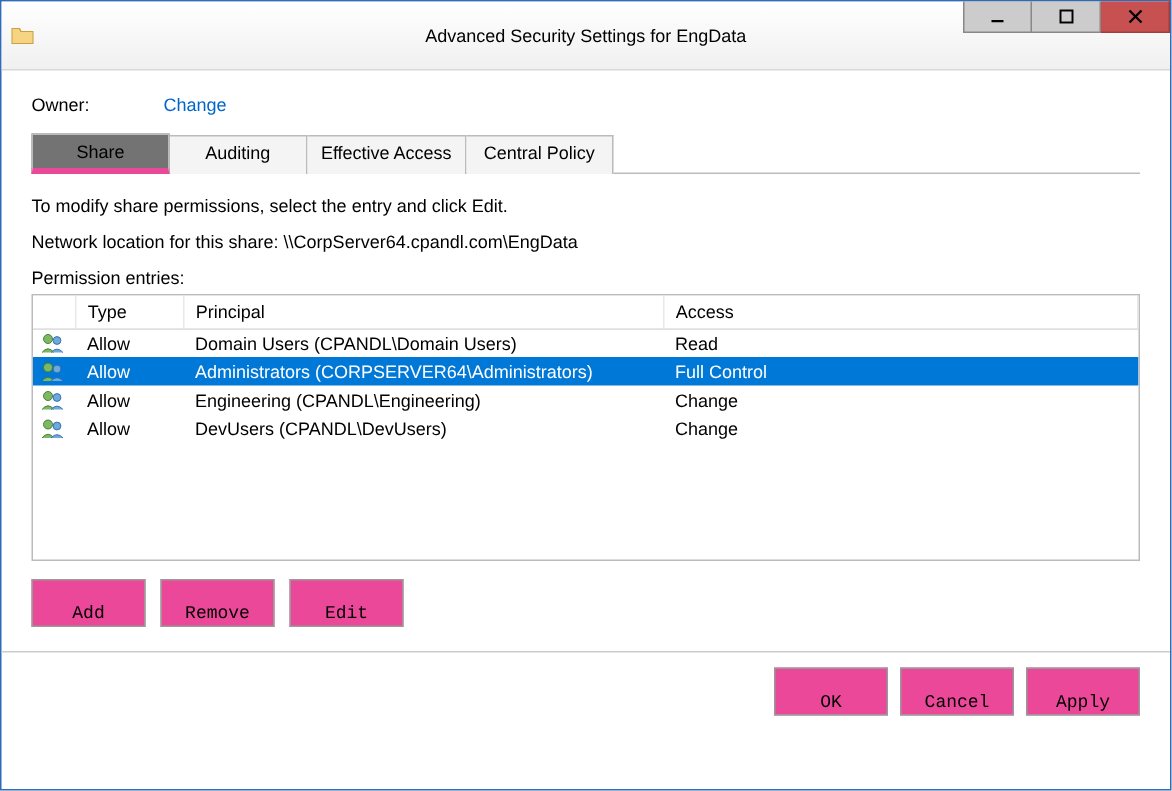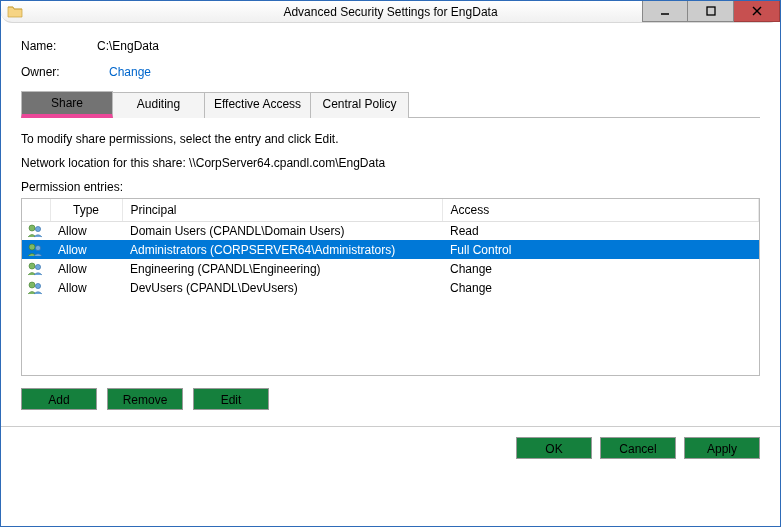--- a/index.html
+++ b/index.html
@@ -10,27 +10,26 @@
     font-size: 12px;
     background: #fff;
     color: #000;
     width: 781px;
     height: 527px;
     overflow: hidden;
     border: 1px solid #2e6bb8;
   }
   
   .titlebar {
-    height: 22px;
+    height: 46px;
     background: linear-gradient(#fff, #f0f0f0);
     border-bottom: 1px solid #d8d8d8;
     display: flex;
     align-items: center;
     position: relative;
-    border-radius: 15px;
   }
   .titlebar .app-icon {
     width: 16px; height: 16px;
     margin: 0 6px;
     display: flex; align-items: center; justify-content: center;
   }
   .titlebar .title {
     position: absolute;
     left: 0; right: 0;
     text-align: center;
@@ -121,21 +120,21 @@
   thead th {
     text-align: left;
     font-weight: normal;
     background: #fff;
     border-bottom: 1px solid #e0e0e0;
     border-right: 1px solid #e8e8e8;
     padding: 3px 8px;
     height: 22px;
   }
   thead th:first-child { width: 28px; border-right: 1px solid #e8e8e8; padding:3px 2px;}
-  thead th.col-type { width: 72px; text-align: center; }
+  thead th.col-type { width: 72px; }
   thead th.col-principal { width: 320px; }
   tbody td {
     padding: 2px 8px;
     height: 19px;
     white-space: nowrap;
   }
   tbody td.icon-cell { padding: 1px 4px; width:28px;}
   tbody tr.selected td {
     background: #0078d7;
     color: #fff;
@@ -144,24 +143,24 @@
   
   .btn-row {
     margin-top: 12px;
     display: flex;
     gap: 10px;
   }
   .btn {
     min-width: 76px;
     height: 22px;
     border: 1px solid #999;
-    background: #15803d;
-    font-size: 12px;
-    font-family: Liberation Sans, sans-serif;
-    padding: 4px 10px;
+    background: #ec4899;
+    font-size: 12px;
+    font-family: Liberation Mono, monospace;
+    padding: 15px 10px;
     cursor: pointer;
   }
   
   .footer {
     border-top: 1px solid #ccc;
     margin-top: 16px;
     padding: 10px 20px;
     display: flex;
     justify-content: flex-end;
     gap: 8px;
@@ -194,24 +193,20 @@
           <line x1="1" y1="1" x2="9" y2="9" stroke="#000" stroke-width="1.5"></line>
           <line x1="9" y1="1" x2="1" y2="9" stroke="#000" stroke-width="1.5"></line>
         </svg>
     </div>
   </div>
 </div>
 
 <div class="content">
 
   <div class="row">
-    <span class="label">Name:</span>
-    <span>C:\EngData</span>
-  </div>
-  <div class="row">
     <span class="label">Owner:</span>
     <span class="link">Change</span>
   </div>
 
   <div class="tabs">
     <div class="tab active">Share</div>
     <div class="tab inactive">Auditing</div>
     <div class="tab inactive" style="width:106px">Effective Access</div>
     <div class="tab inactive" style="width:98px">Central Policy</div>
   </div>

